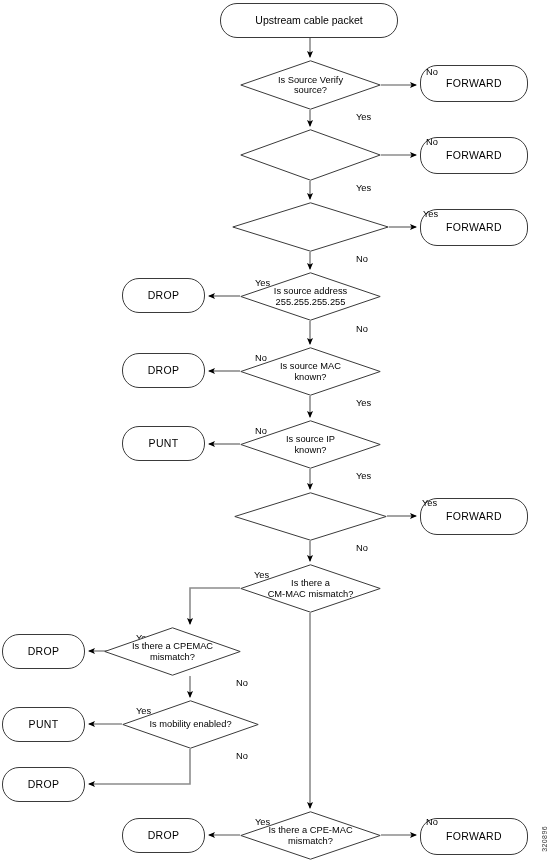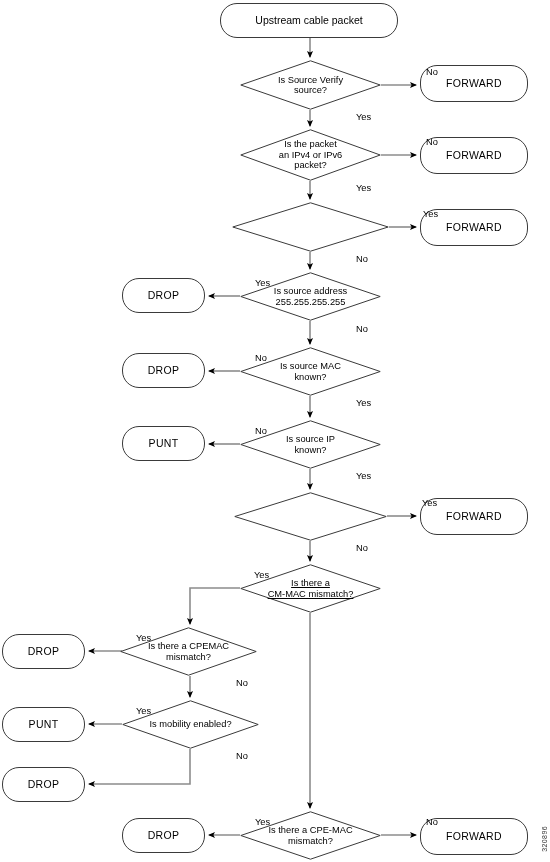--- a/index.html
+++ b/index.html
@@ -132,23 +132,20 @@
         <span class="dtext">Is Source Verify
 source?</span>
       </div>
       <div class="node terminator" style="left: 420px; top: 65px; width: 108px; height: 37px;">
         <span>FORWARD</span>
       </div>
       <div class="node decision" style="left: 240px; top: 129px; width: 141px; height: 52px;">
         <svg viewBox="0 0 141 52" preserveAspectRatio="none">
           <polygon points="70.5,0.8 140.2,26 70.5,51.2 0.8,26" fill="#ffffff" stroke="#3a3a3a" stroke-width="1"></polygon>
         </svg>
-        <span class="dtext">Is the packet
-an IPv4 or IPv6
-packet?</span>
       </div>
       <div class="node terminator" style="left: 420px; top: 137px; width: 108px; height: 37px;">
         <span>FORWARD</span>
       </div>
       <div class="node decision" style="left: 232px; top: 202px; width: 157px; height: 50px;">
         <svg viewBox="0 0 157 50" preserveAspectRatio="none">
           <polygon points="78.5,0.8 156.2,25 78.5,49.2 0.8,25" fill="#ffffff" stroke="#3a3a3a" stroke-width="1"></polygon>
         </svg>
       </div>
       <div class="node terminator" style="left: 420px; top: 209px; width: 108px; height: 37px;">
@@ -185,28 +182,28 @@
         <span>PUNT</span>
       </div>
       <div class="node decision" style="left: 234px; top: 492px; width: 153px; height: 49px;">
         <svg viewBox="0 0 153 49" preserveAspectRatio="none">
           <polygon points="76.5,0.8 152.2,24.5 76.5,48.2 0.8,24.5" fill="#ffffff" stroke="#3a3a3a" stroke-width="1"></polygon>
         </svg>
       </div>
       <div class="node terminator" style="left: 420px; top: 498px; width: 108px; height: 37px;">
         <span>FORWARD</span>
       </div>
-      <div class="node decision" style="left: 240px; top: 564px; width: 141px; height: 49px; text-decoration: underline;">
+      <div class="node decision" style="left: 240px; top: 564px; width: 141px; height: 49px;">
         <svg viewBox="0 0 141 49" preserveAspectRatio="none">
           <polygon points="70.5,0.8 140.2,24.5 70.5,48.2 0.8,24.5" fill="#ffffff" stroke="#3a3a3a" stroke-width="1"></polygon>
         </svg>
         <span class="dtext">Is there a
 CM-MAC mismatch?</span>
       </div>
-      <div class="node decision" style="left: 120px; top: 627px; width: 137px; height: 49px; justify-content: center;">
+      <div class="node decision" style="left: 104px; top: 627px; width: 137px; height: 49px; justify-content: center;">
         <svg viewBox="0 0 137 49" preserveAspectRatio="none">
           <polygon points="68.5,0.8 136.2,24.5 68.5,48.2 0.8,24.5" fill="#ffffff" stroke="#3a3a3a" stroke-width="1"></polygon>
         </svg>
         <span class="dtext">Is there a CPEMAC
 mismatch?</span>
       </div>
       <div class="node terminator" style="left: 2px; top: 634px; width: 83px; height: 35px;">
         <span>DROP</span>
       </div>
       <div class="node decision" style="left: 122px; top: 700px; width: 137px; height: 49px;">

